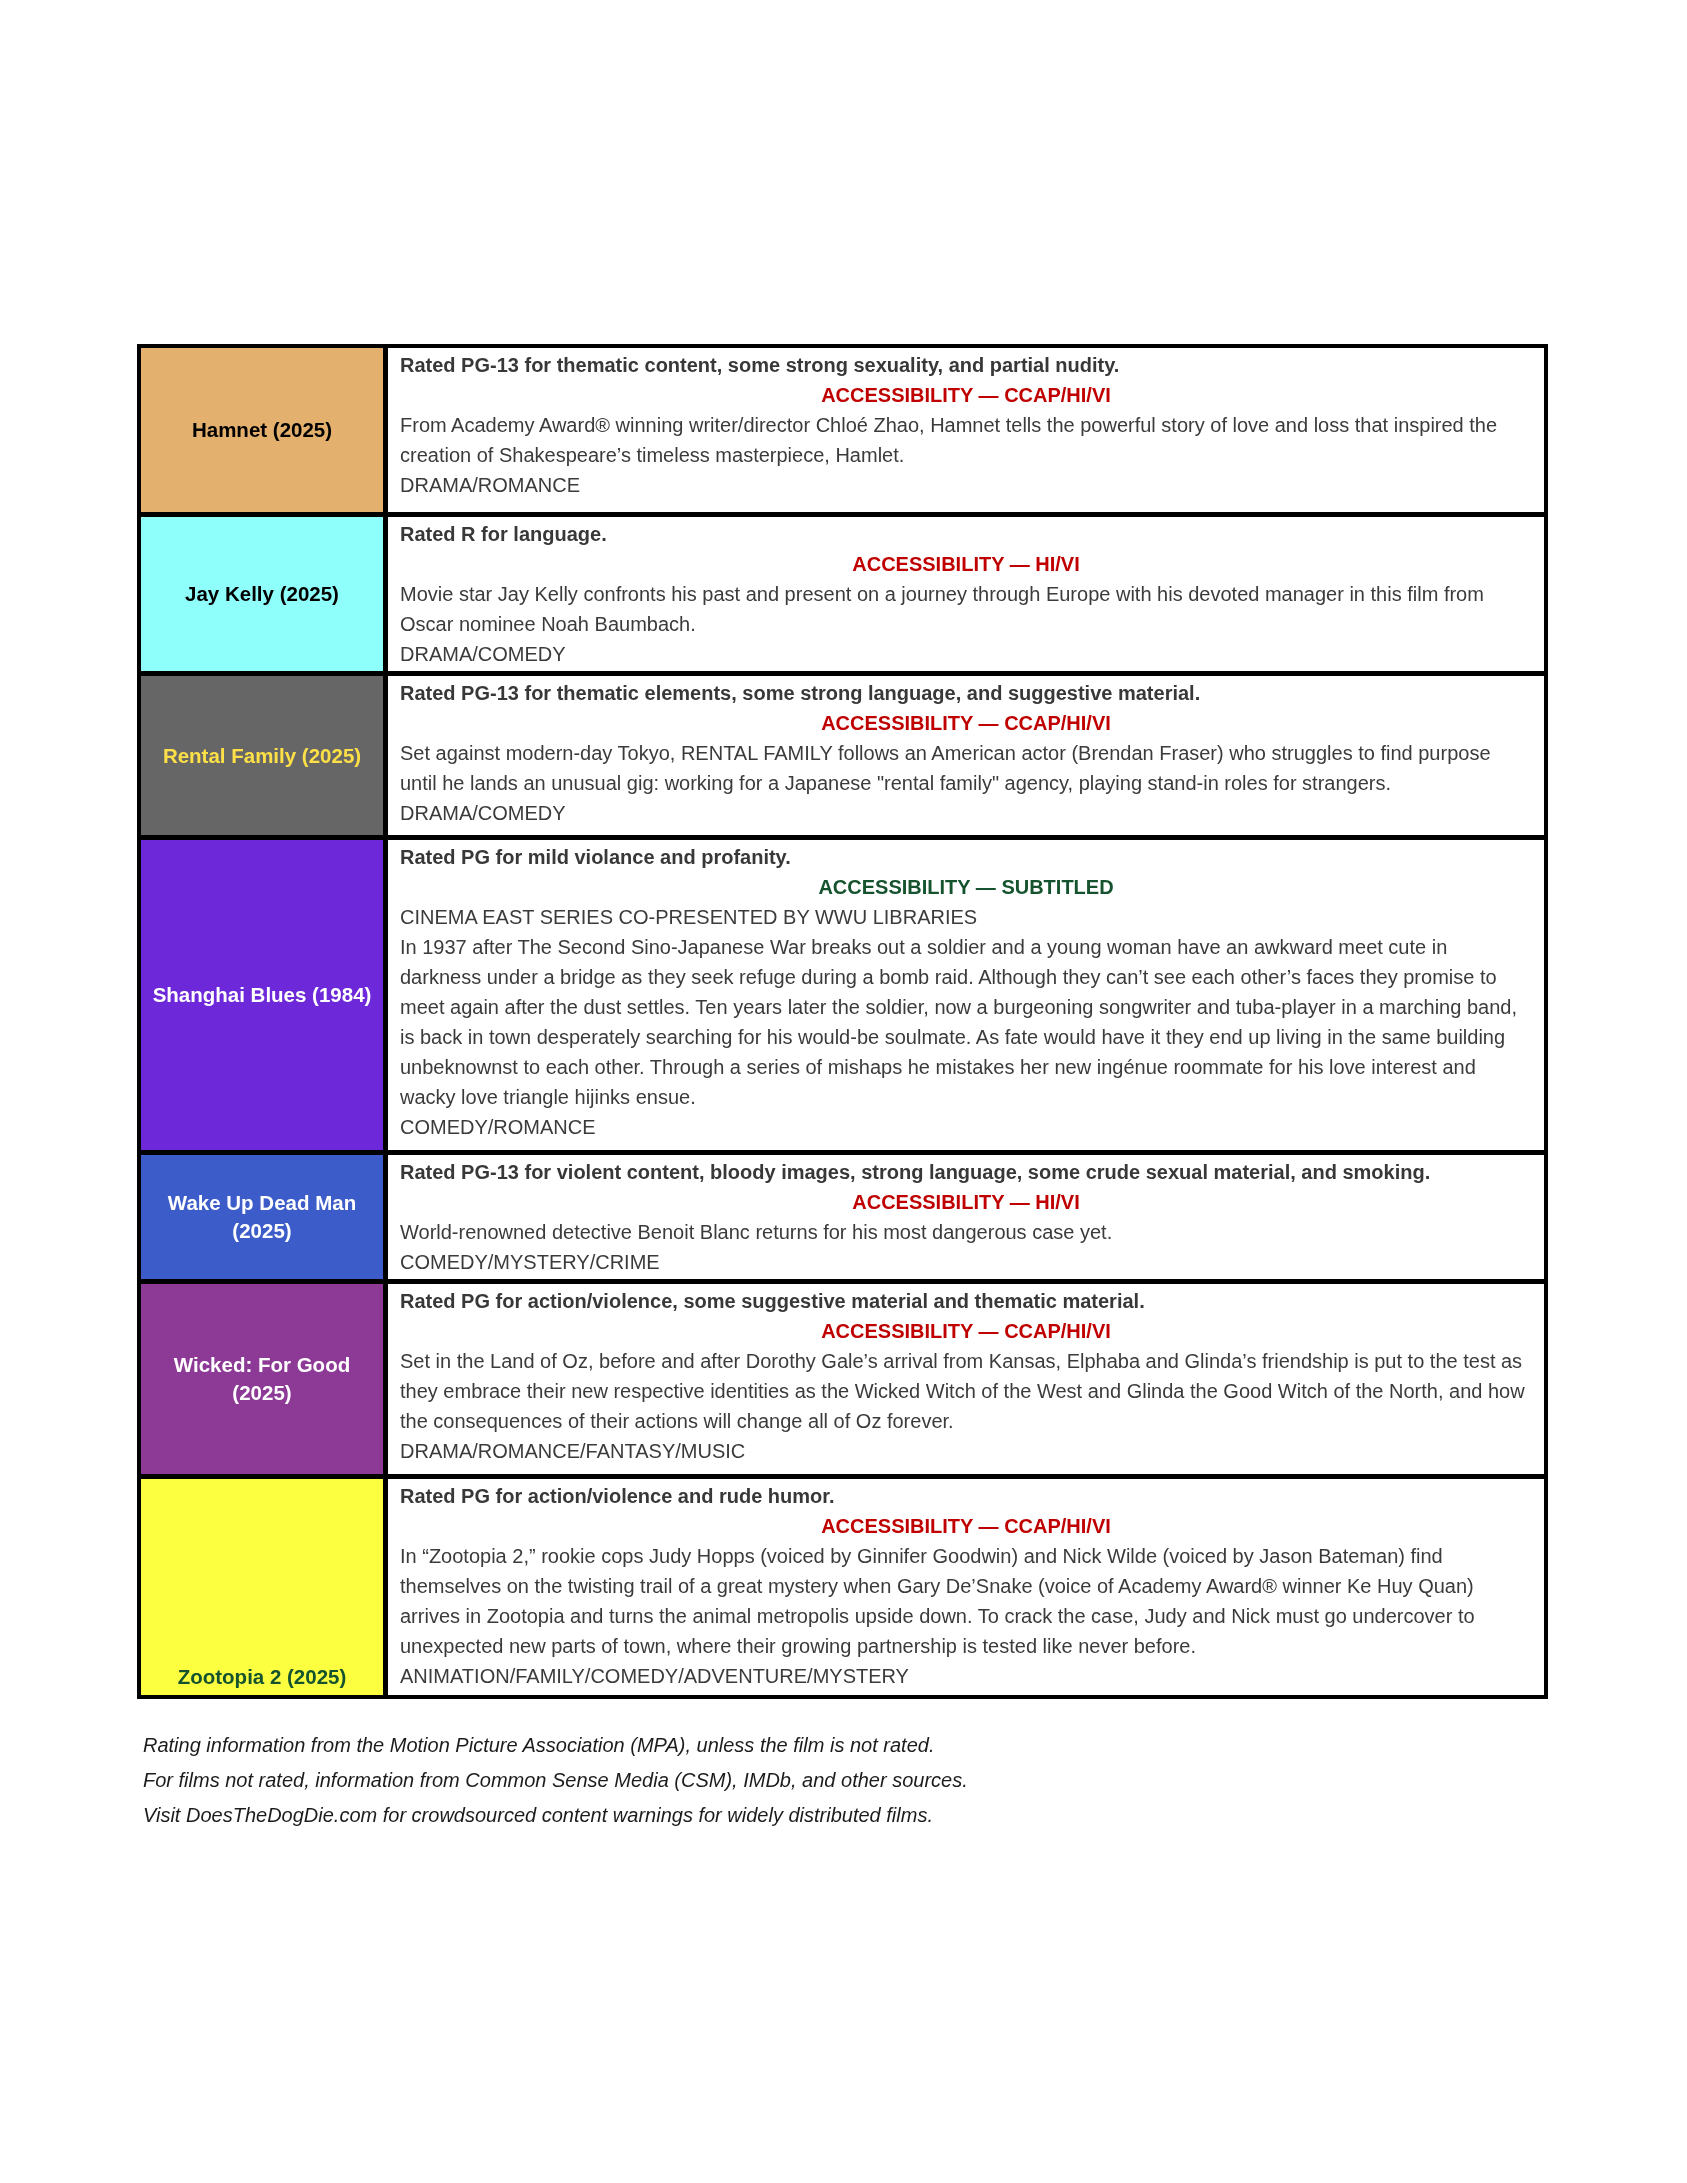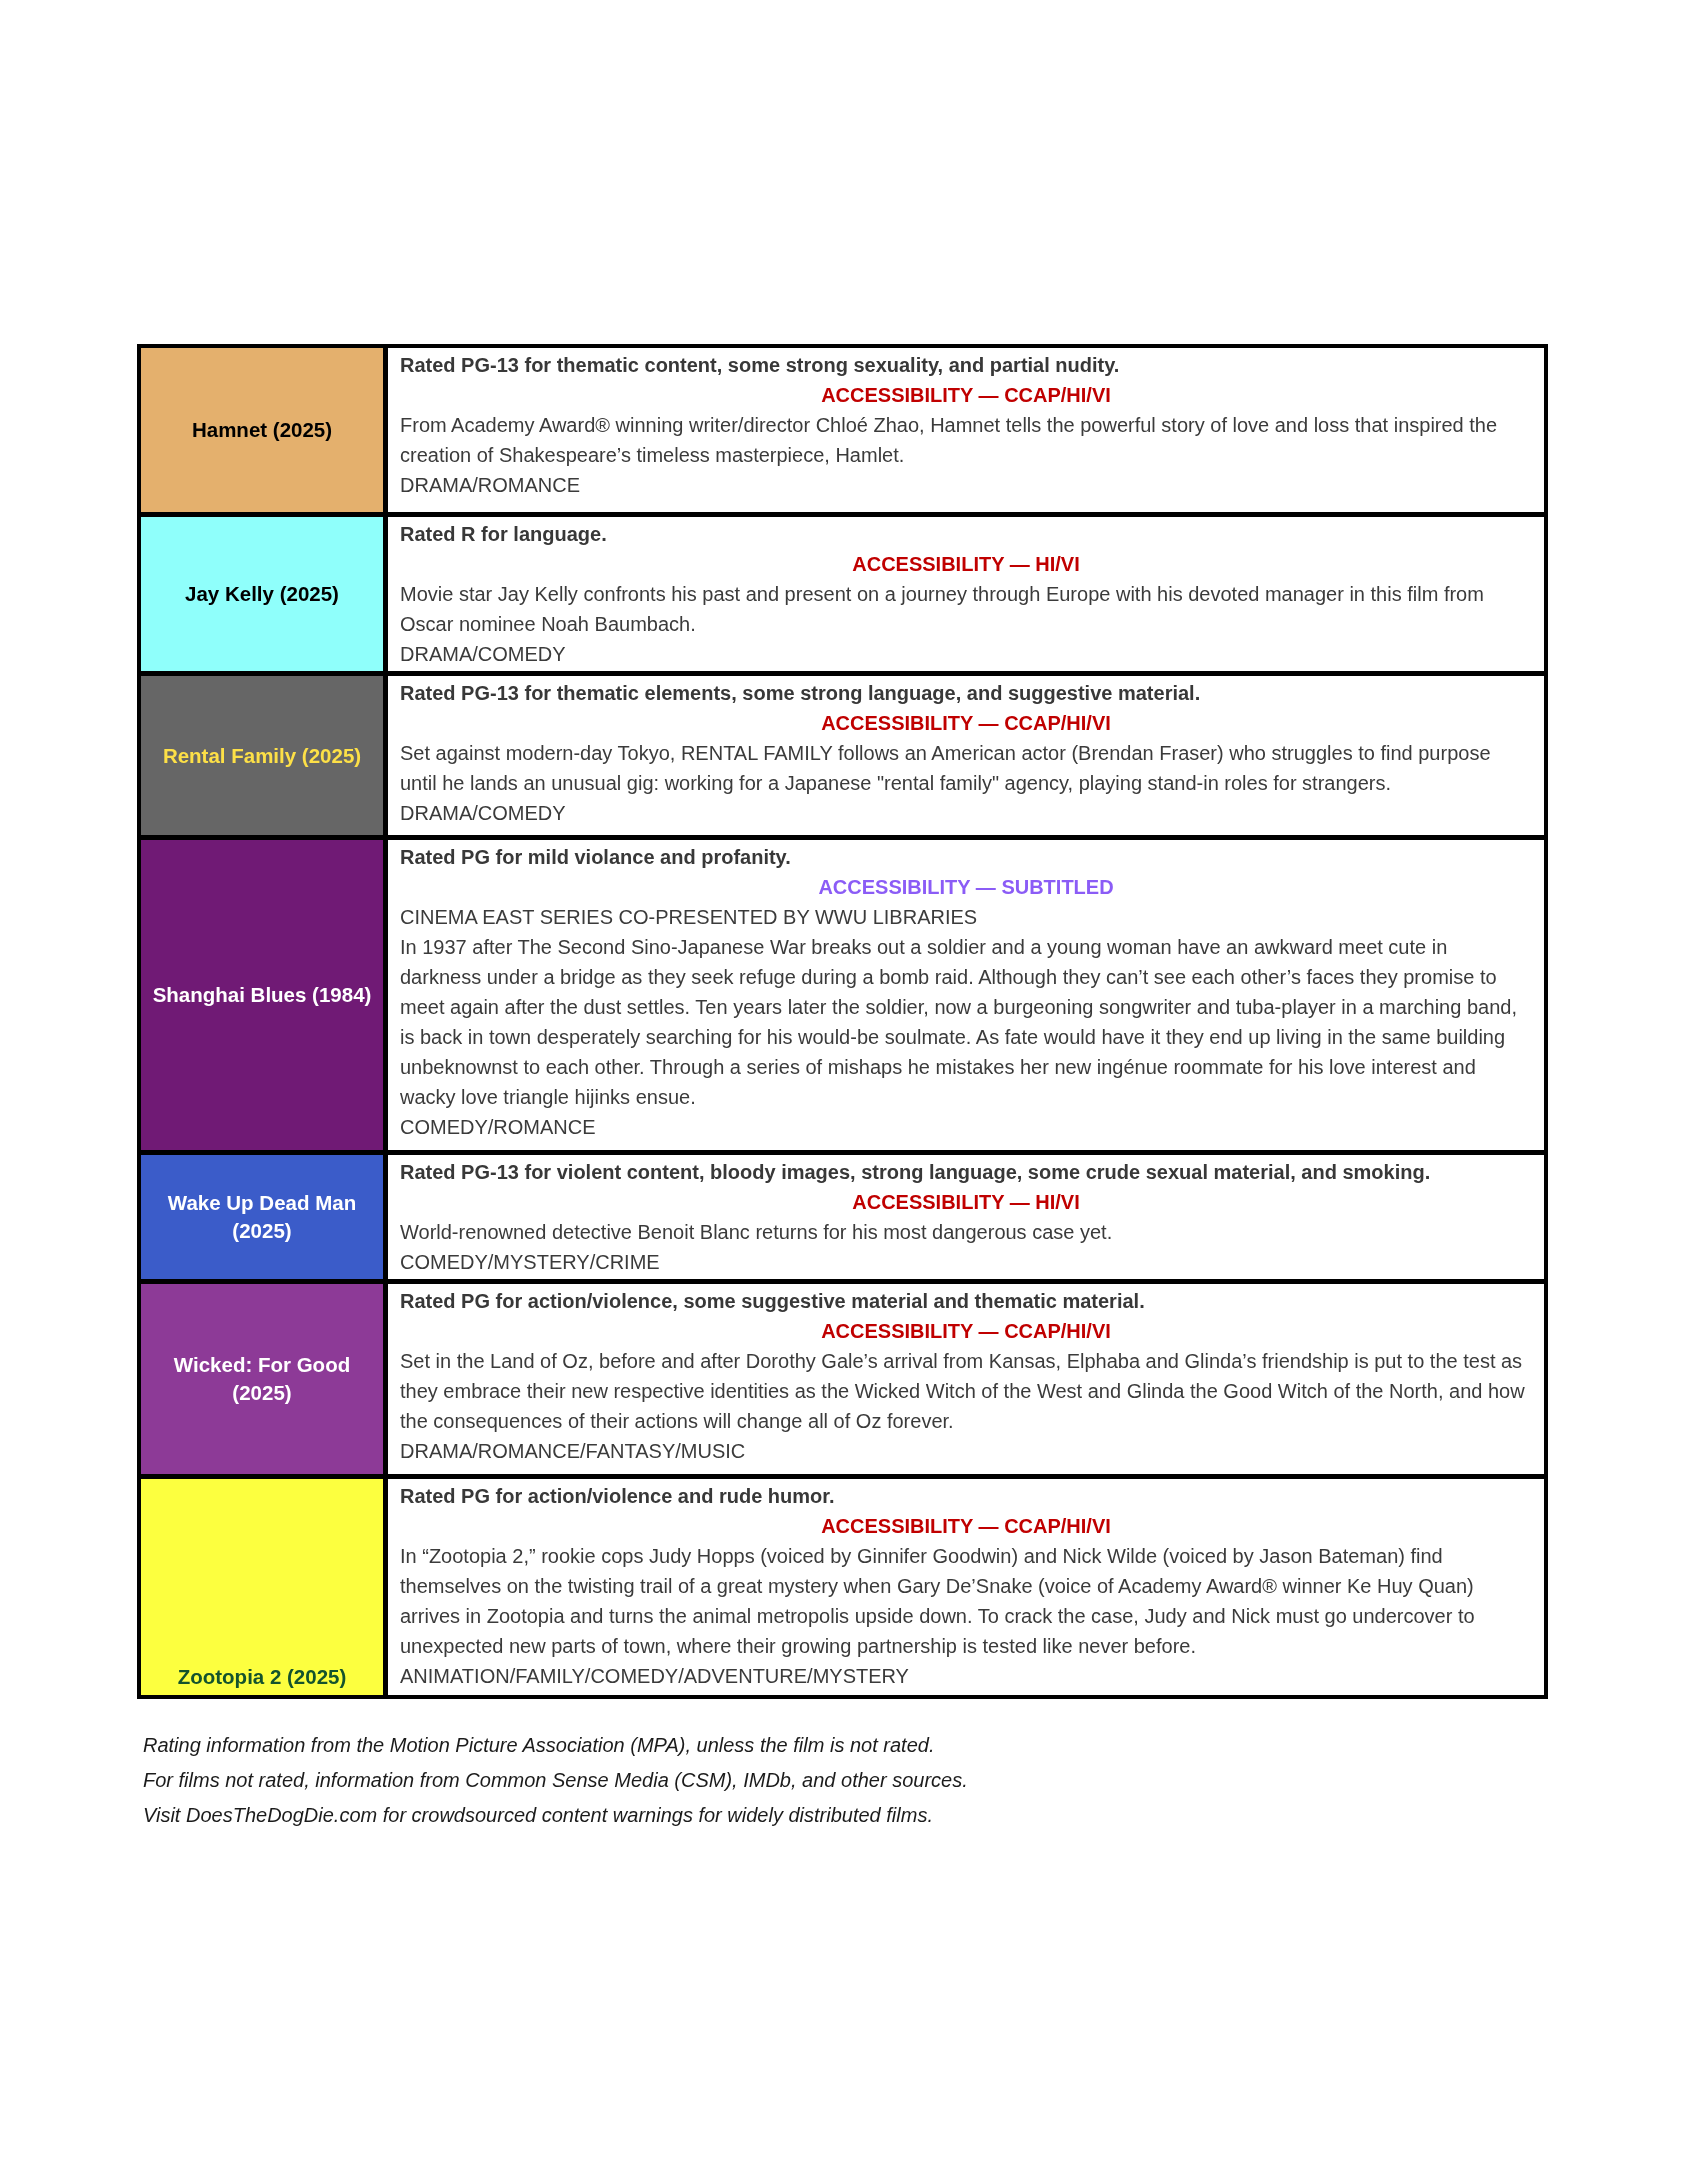--- a/index.html
+++ b/index.html
@@ -72,26 +72,26 @@
     <div class="desc-cell">
       <div class="rated">Rated PG-13 for thematic elements, some strong language, and suggestive material.</div>
       <div class="acc-line" style="color: rgb(192, 0, 0);">ACCESSIBILITY — CCAP/HI/VI</div>
 
       <div class="synopsis">Set against modern-day Tokyo, RENTAL FAMILY follows an American actor (Brendan Fraser) who struggles to find purpose until he lands an unusual gig: working for a Japanese "rental family" agency, playing stand-in roles for strangers.</div>
       <div class="genres">DRAMA/COMEDY</div>
     </div>
   </div>
 
   <div class="film-row h3">
-    <div class="title-cell" style="background: #701a75; color: rgb(255, 255, 255);">
+    <div class="title-cell" style="background: #6d28d9; color: rgb(255, 255, 255);">
         <span>Shanghai Blues (1984)</span>
       </div>
     <div class="desc-cell">
       <div class="rated">Rated PG for mild violance and profanity.</div>
-      <div class="acc-line" style="color: #8b5cf6;">ACCESSIBILITY — SUBTITLED</div>
+      <div class="acc-line" style="color: #14532d;">ACCESSIBILITY — SUBTITLED</div>
       <div class="note">CINEMA EAST SERIES CO-PRESENTED BY WWU LIBRARIES</div>
       <div class="synopsis">In 1937 after The Second Sino-Japanese War breaks out a soldier and a young woman have an awkward meet cute in darkness under a bridge as they seek refuge during a bomb raid. Although they can’t see each other’s faces they promise to meet again after the dust settles. Ten years later the soldier, now a burgeoning songwriter and tuba-player in a marching band, is back in town desperately searching for his would-be soulmate. As fate would have it they end up living in the same building unbeknownst to each other. Through a series of mishaps he mistakes her new ingénue roommate for his love interest and wacky love triangle hijinks ensue.</div>
       <div class="genres">COMEDY/ROMANCE</div>
     </div>
   </div>
 
   <div class="film-row h4">
     <div class="title-cell" style="background: rgb(59, 92, 201); color: rgb(255, 255, 255);">
         <span>Wake Up Dead Man (2025)</span>
       </div>

